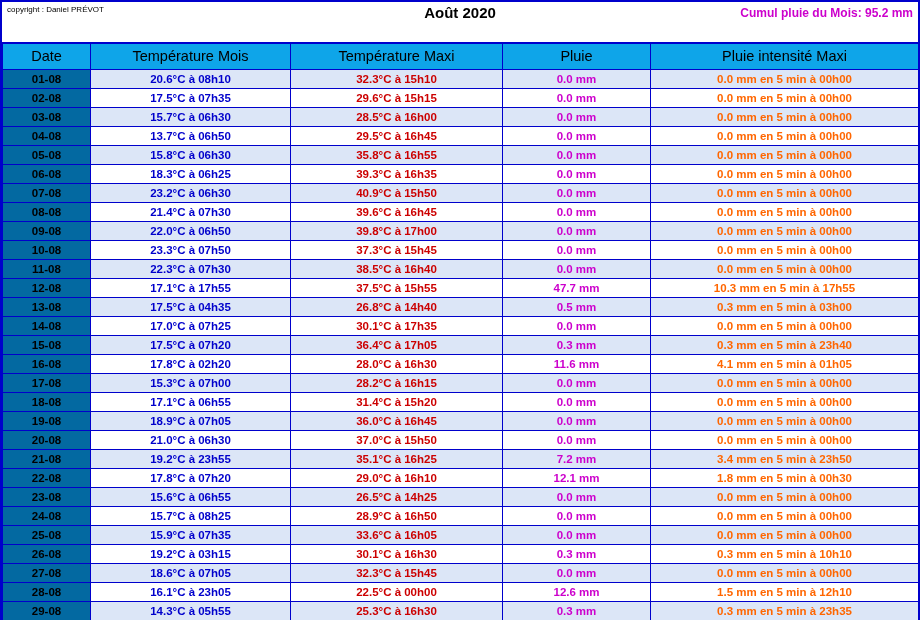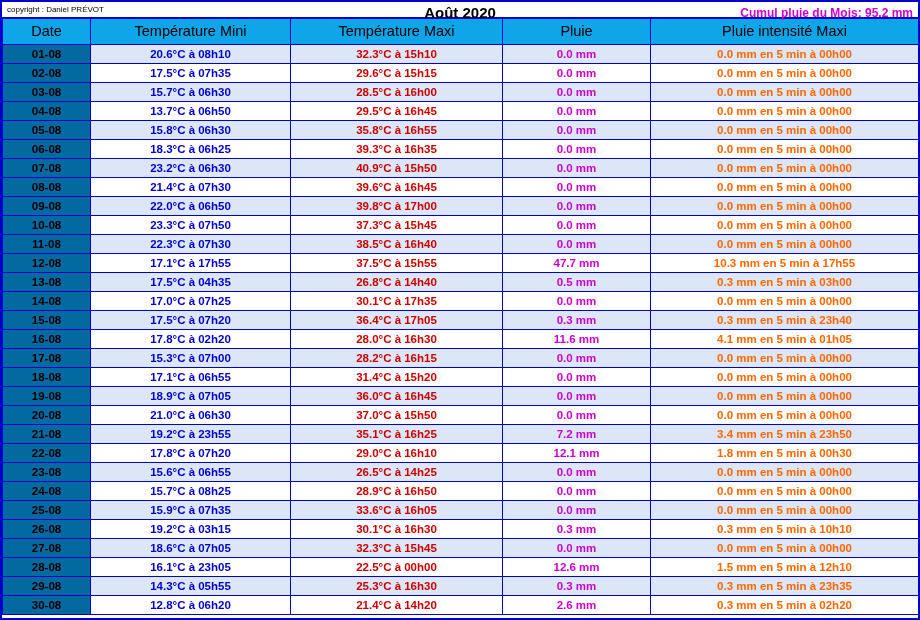--- a/index.html
+++ b/index.html
@@ -16,21 +16,21 @@
   .page {
     position: relative;
     width: 920px;
     height: 620px;
     box-sizing: border-box;
     border: 2px solid #0000cc;
     background: #ffffff;
   }
   .topbar {
     position: relative;
-    height: 16px;
+    height: 41px;
     border-bottom: 1px solid #0000cc;
     box-sizing: border-box;
   }
   .copyright {
     position: absolute;
     left: 5px;
     top: 3px;
     font-size: 8px;
     color: #000000;
     font-family: "Liberation Sans", sans-serif;
@@ -113,21 +113,21 @@
     <colgroup>
       <col class="c-date">
       <col class="c-min">
       <col class="c-max">
       <col class="c-pluie">
       <col class="c-int">
     </colgroup>
     <thead>
       <tr>
         <th>Date</th>
-        <th>Température Mini</th>
+        <th>Température Mois</th>
         <th>Température Maxi</th>
         <th>Pluie</th>
         <th>Pluie intensité Maxi</th>
       </tr>
     </thead>
     <tbody id="table-body">
         <tr class="alt">
           <td class="date">01-08</td>
           <td class="tmin">20.6°C à 08h10</td>
           <td class="tmax">32.3°C à 15h10</td>

